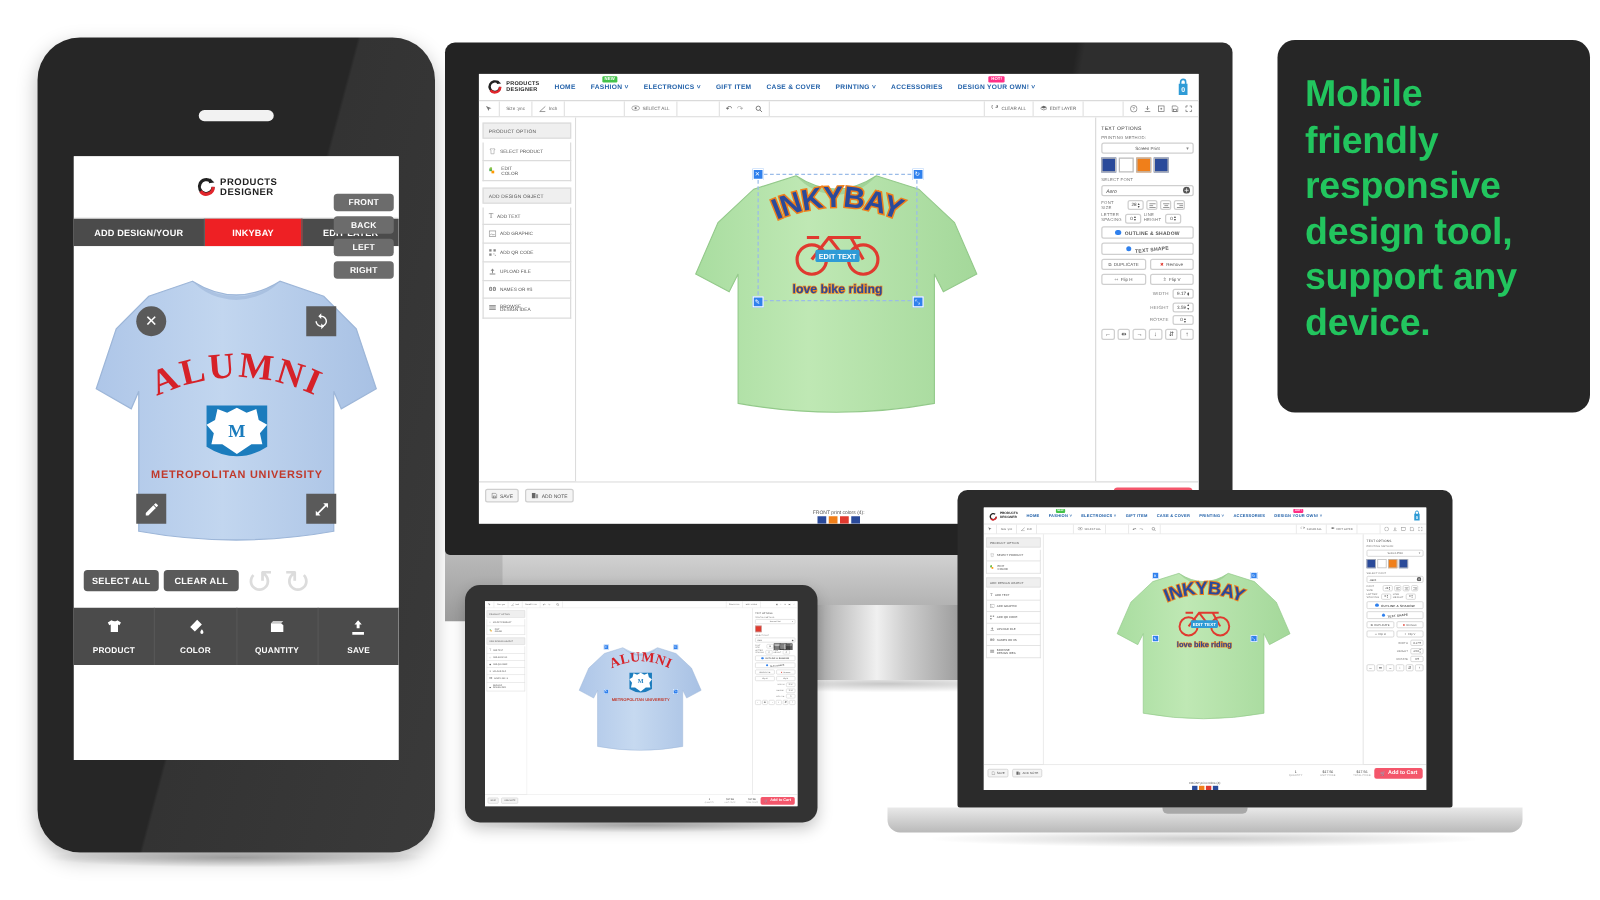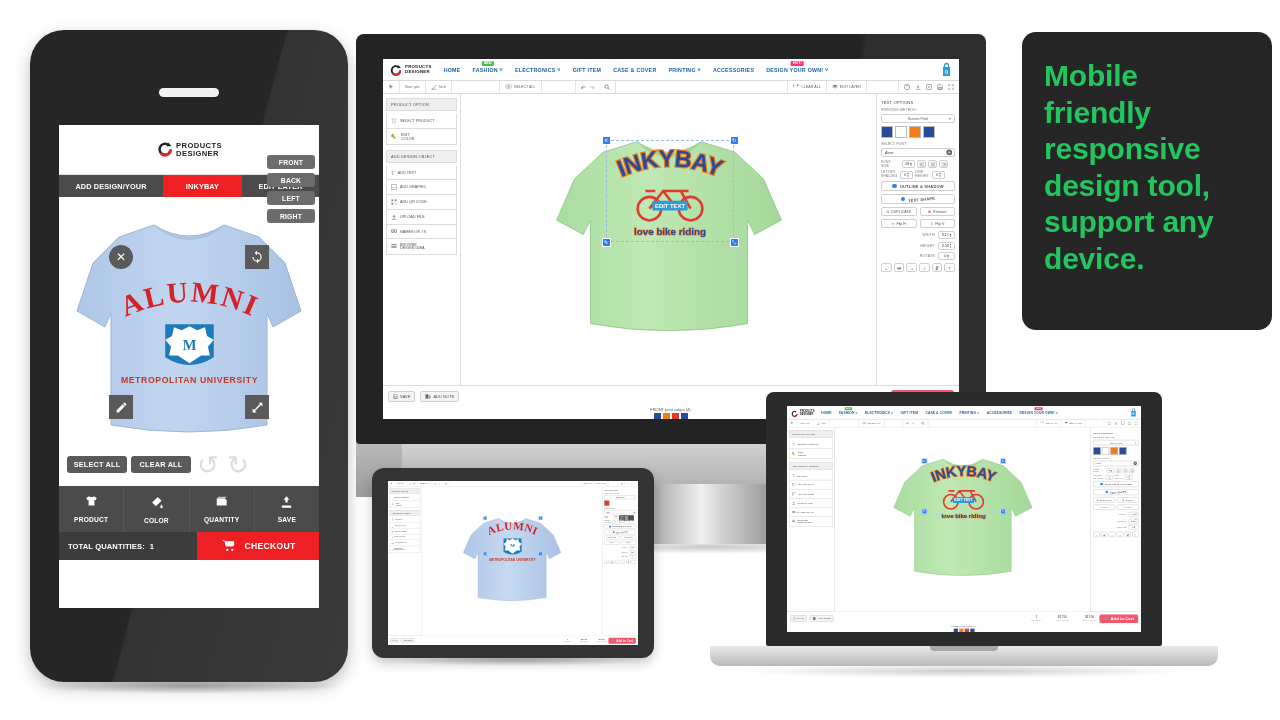--- a/index.html
+++ b/index.html
@@ -314,38 +314,20 @@
         <div class="ph-icell">
           <span>
             <svg viewBox="0 0 24 24" width="15" height="14" fill="#fff">
                 <path d="M12 2l5 6h-3v5h-4V8H7l5-6zM4 18h16v4H4z"></path>
               </svg>
           </span>
           <span class="lbl">SAVE</span>
         </div>
       </div>
 
-      <div class="ph-footer">
-        <div class="ph-total">
-          <span>TOTAL QUANTITIES:</span>
-          <span>1</span>
-        </div>
-        <div class="ph-checkout">
-          <span>
-            <svg viewBox="0 0 24 24" width="17" height="15" fill="#fff">
-                <path d="M2 3h3l3 10h11l2-7H8"></path>
-                <path d="M2 3h3l3 10h11l2-7H8" fill="#fff"></path>
-                <circle cx="10" cy="19" r="1.8"></circle>
-                <circle cx="18" cy="19" r="1.8"></circle>
-                <rect x="7" y="5" width="14" height="7" rx="1"></rect>
-              </svg>
-          </span>
-          <span>CHECKOUT</span>
-        </div>
-      </div>
 
     </div>
   </div>
 
   <div id="mon-shadow"></div>
   <div id="mon-neck"></div>
   <div id="mon-neck2"></div>
   <div id="mon-base"></div>
   <div id="monitor">
     <div id="mon-bezel-gloss"></div>

